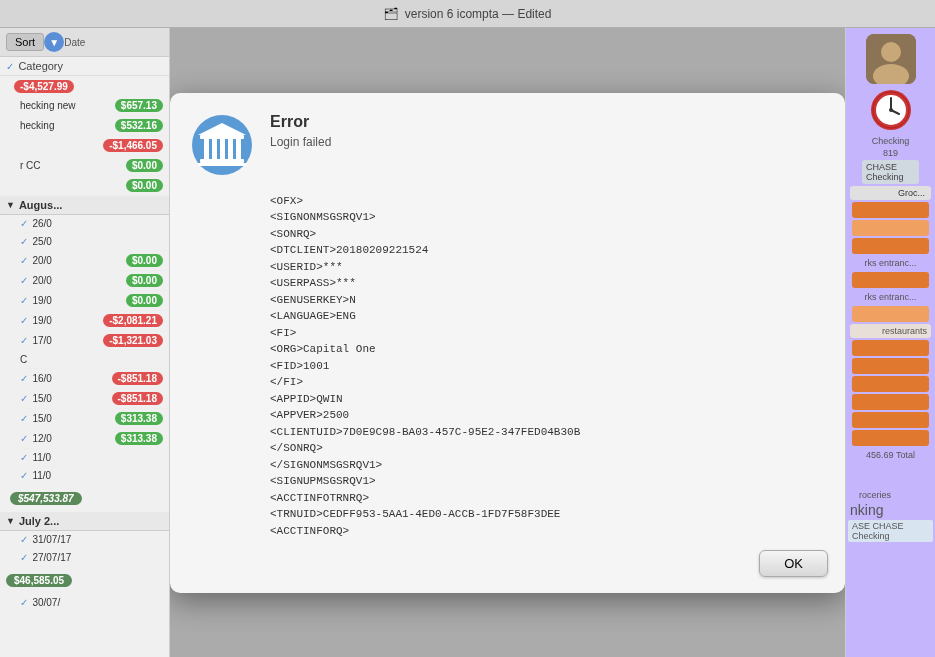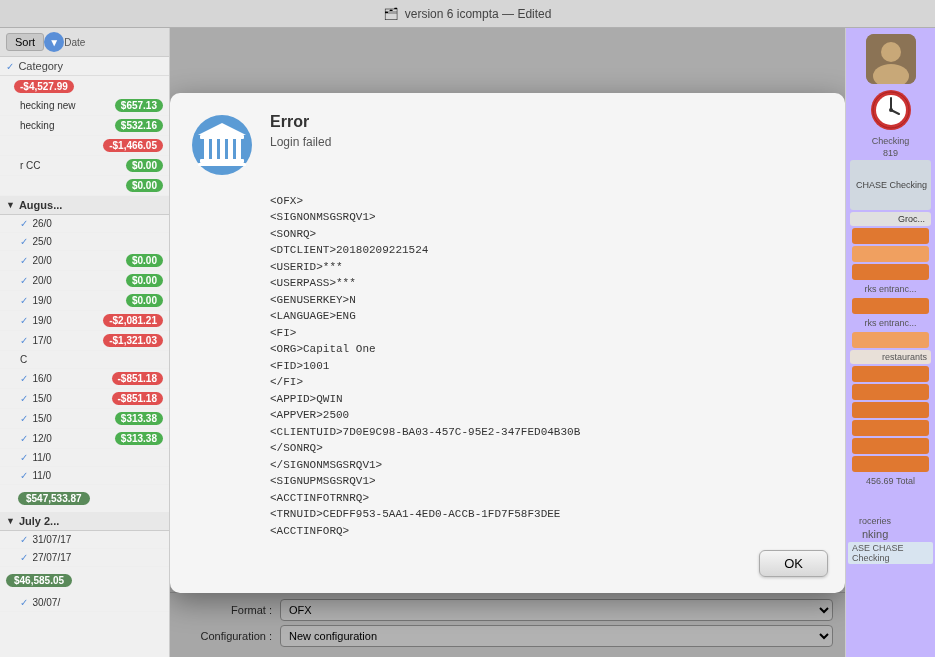--- a/index.html
+++ b/index.html
@@ -446,21 +446,21 @@
     </div>
     <div class="transaction-row">
       <span class="checkmark">✓</span>
       <span class="date">11/0</span>
     </div>
     <div class="transaction-row">
       <span class="checkmark">✓</span>
       <span class="date">11/0</span>
     </div>
 
-    <div style="margin: 4px 12px;">
+    <div style="margin: 4px 4px; font-style: italic;">
       <span class="total-badge">$547,533.87</span>
     </div>
 
     <div class="section-header">
       <span class="triangle">▼</span>
       <span>July 2...</span>
     </div>
     <div class="transaction-row">
       <span class="checkmark">✓</span>
       <span class="date">31/07/17</span>
@@ -474,38 +474,20 @@
       <span class="total-badge">$46,585.05</span>
     </div>
     <div class="transaction-row">
       <span class="checkmark">✓</span>
       <span class="date">30/07/</span>
     </div>
   </div>
 
   <div class="center-panel">
 
-    <div class="bottom-form">
-      <div class="form-row">
-        <span class="form-label">Format :</span>
-        <div class="form-select-wrapper">
-          <select>
-            <option>OFX</option>
-          </select>
-        </div>
-      </div>
-      <div class="form-row">
-        <span class="form-label">Configuration :</span>
-        <div class="form-select-wrapper">
-          <select>
-            <option>New configuration</option>
-          </select>
-        </div>
-      </div>
-    </div>
 
     <div class="overlay">
       <div class="dialog">
         <div class="dialog-header">
 
           <div class="dialog-icon">
             <svg viewBox="0 0 64 64" xmlns="http://www.w3.org/2000/svg">
               <circle cx="32" cy="32" r="30" fill="#5b9bd5"></circle>
 
               <rect x="10" y="22" width="44" height="4" fill="white" rx="1"></rect>
@@ -582,21 +564,21 @@
         <line x1="20" y1="20" x2="28" y2="24" stroke="#333" stroke-width="2" stroke-linecap="round"></line>
         <circle cx="20" cy="20" r="2" fill="#333"></circle>
       </svg>
     </div>
 
     <div class="right-account-label">
       <span>Checking</span>
     </div>
     <div class="right-number">819</div>
 
-    <div style="font-size:9px; color:#444; padding:20px 4px; text-align:right; background:#d0d8e0; margin:2px 4px; border-radius:3px;">
+    <div style="font-size:9px; color:#444; padding:2px 4px; text-align:left; background:#d0d8e0; margin:2px 16px; border-radius:3px;">
       <span>CHASE Checking</span>
     </div>
 
     <div style="font-size:9px; color:#333; padding:2px 6px; text-align:right; background:#e0e0e0; margin:2px 4px; border-radius:3px;">
       <span>Groc...</span>
     </div>
 
     <div class="right-bar bar-orange"></div>
     <div class="right-bar bar-light-orange"></div>
     <div class="right-bar bar-orange"></div>
@@ -618,21 +600,21 @@
     <div class="right-bar bar-orange"></div>
     <div class="right-bar bar-orange"></div>
 
     <div style="font-size:9px;color:#555;padding:2px 4px;text-align:center;">
       <span>456.69  Total</span>
     </div>
 
     <div style="font-size:9px;color:#555;padding:1px 13px;margin-top:27px;">
       <span>roceries</span>
     </div>
-    <div style="font-size:11px;color:#555;padding:1px 16px;">
+    <div style="font-size:14px;color:#555;padding:1px 4px;">
       <span>nking</span>
     </div>
     <div style="font-size:9px;color:#555;padding:1px 4px;background:#d8e4f0;margin:1px 2px;border-radius:2px;">
       <span>ASE CHASE Checking</span>
     </div>
   </div>
 
 </div>
 
 </body></html>

